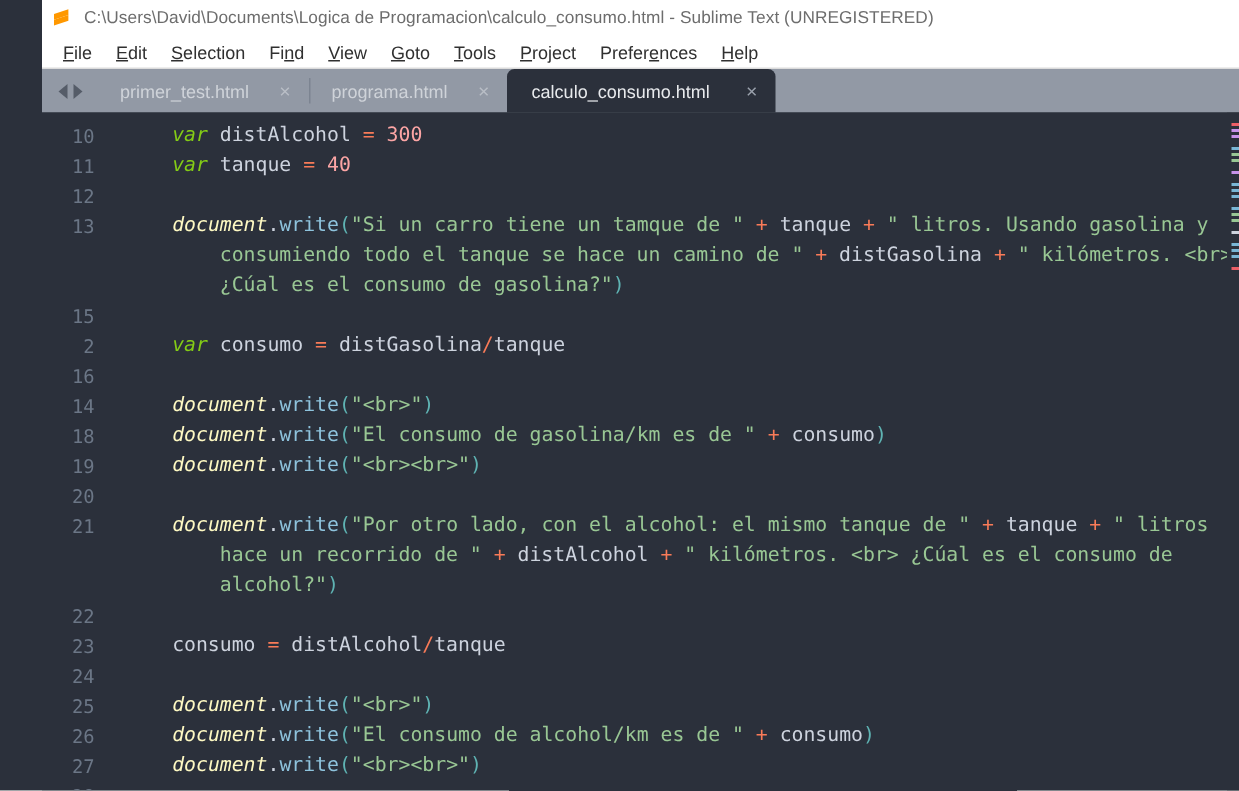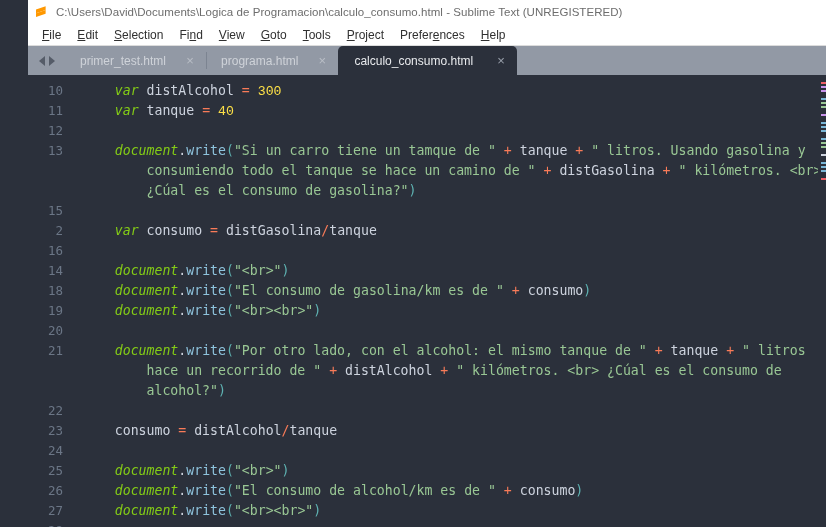--- a/index.html
+++ b/index.html
@@ -191,24 +191,24 @@
   .cline {
     height: 20px;
     line-height: 20px;
     white-space: pre;
     padding-left: 10px;
     color: #cdd3de;
   }
 
   
   .t-kw   { color: #84cc16; font-style: italic; }
-  .t-var  { color: #84cc16; font-style: italic; }
+  .t-var  { color: #fef9c3; font-style: italic; }
   .t-fn   { color: #8ec3dd; }
   .t-str  { color: #99c794; }
-  .t-num  { color: #fde047; font-family: Liberation Mono, monospace; }
+  .t-num  { color: #fca5a5; }
   .t-op   { color: #f97b58; }
   .t-punc { color: #5fb3b3; }
   .t-plain{ color: #cdd3de; }
 
   
   .minimap {
     position: absolute;
     top: 0;
     right: 0;
     width: 36px;

